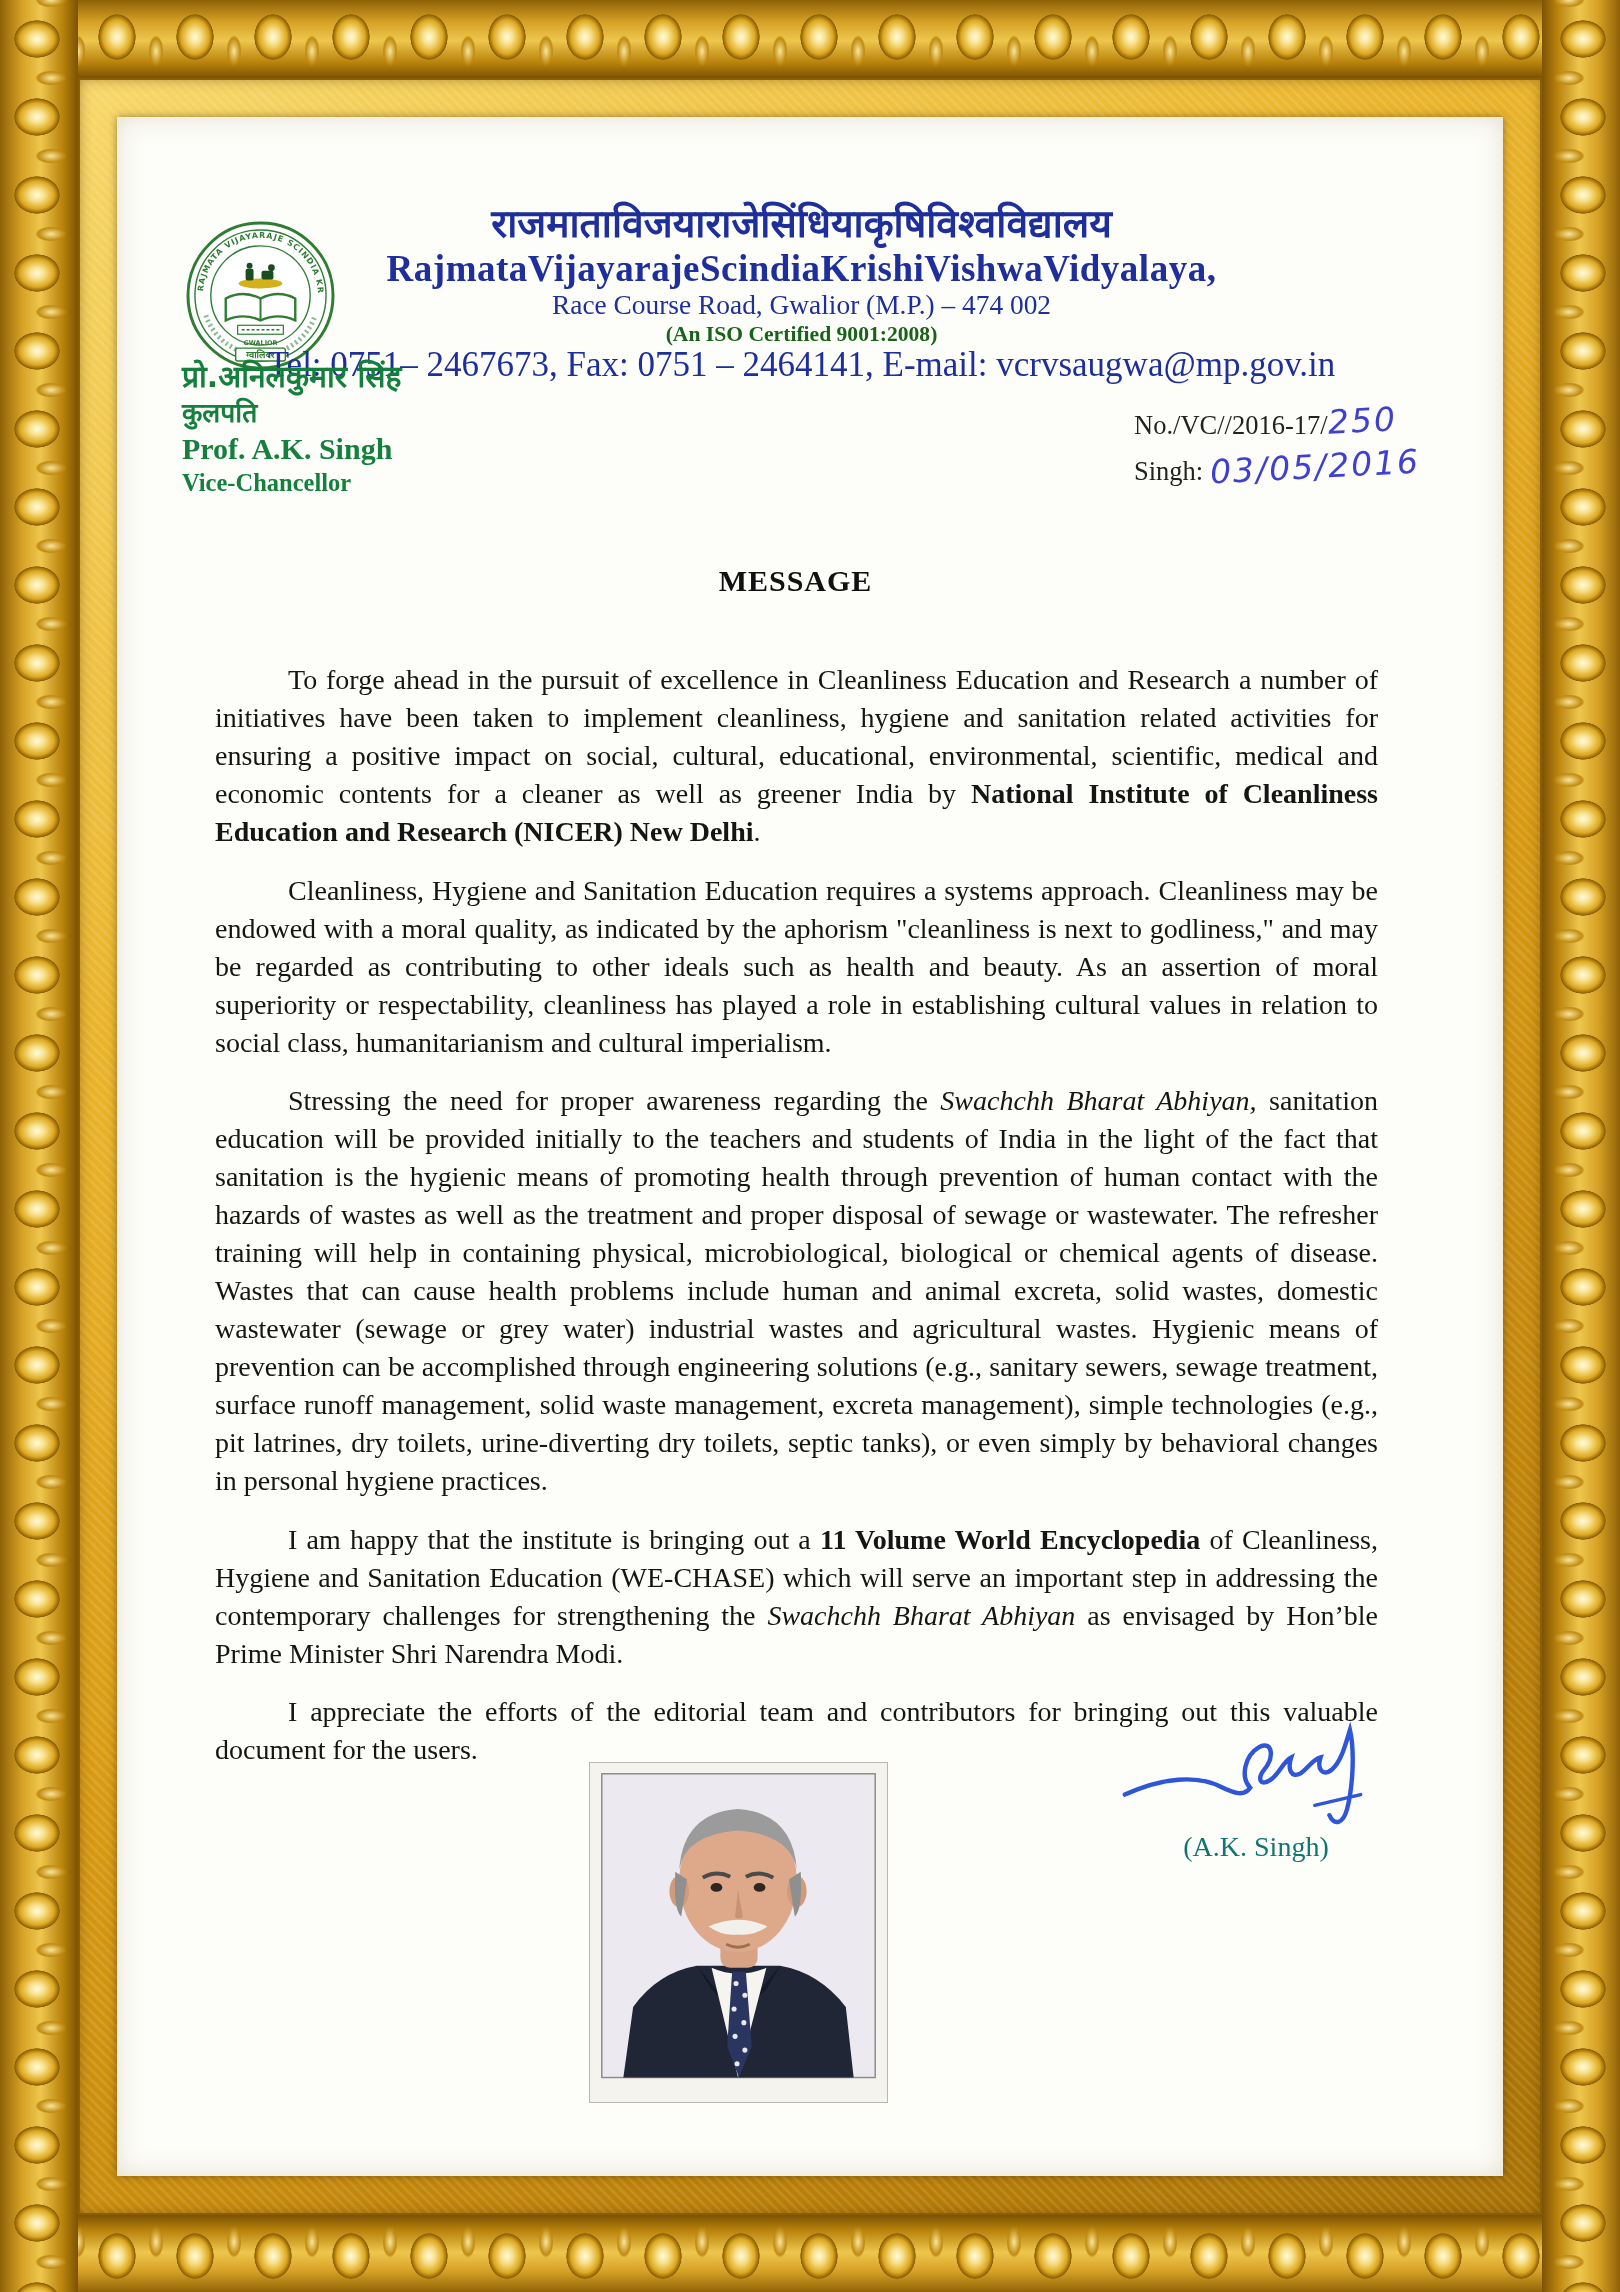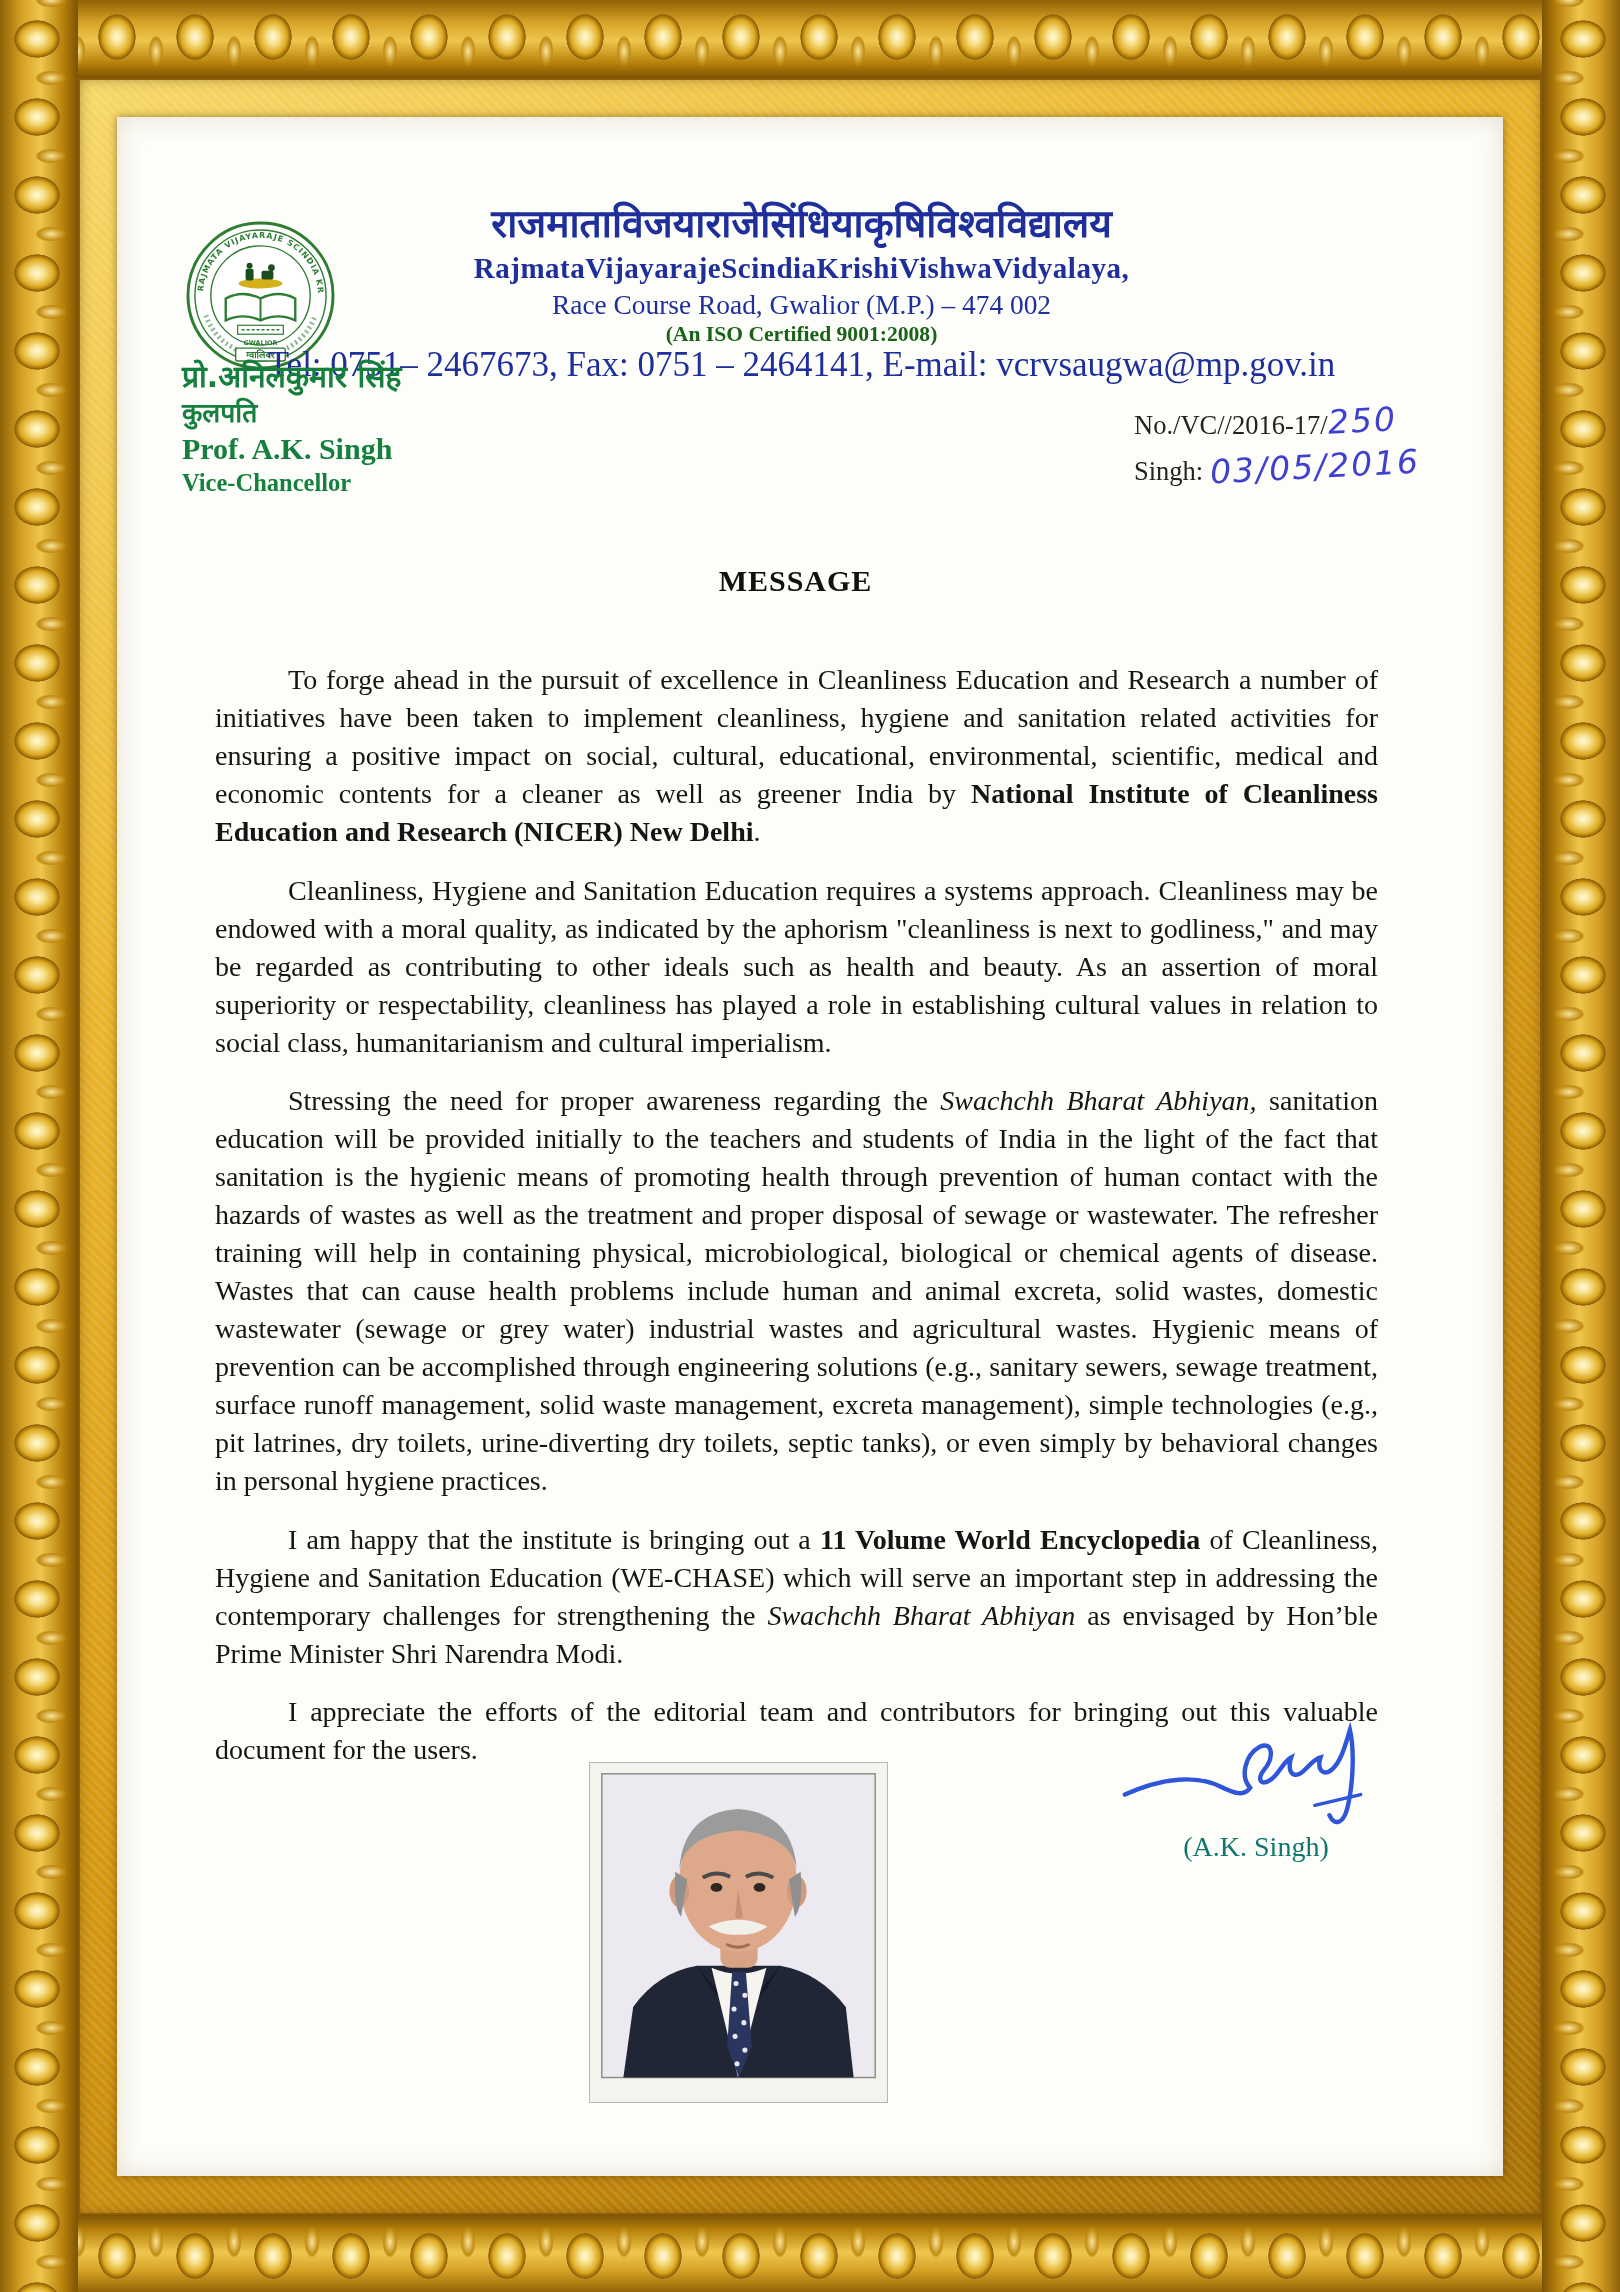--- a/index.html
+++ b/index.html
@@ -47,21 +47,21 @@
     background:#fdfdf9;
     box-shadow: inset 0 0 25.5px rgba(140,120,70,.22), 0 0 7.8px rgba(60,35,0,.5);
   }
 
   
   .header { position:relative; height:392px; }
   .seal { position:absolute; left:69px; top:104px; width:149px; height:149px; }
   .head-stack { position:absolute; left:0; right:0; top:82px; text-align:center; padding-right:17px; color:#1e2f9b; }
   .h-hindi1 { font-family:"DejaVu Sans","Liberation Sans",sans-serif; font-weight:bold; font-size:39px; line-height:49px; }
   .h-hindi2 { font-family:"DejaVu Sans","Liberation Sans",sans-serif; font-weight:bold; font-size:26.5px; line-height:35px; }
-  .h-eng   { font-weight:bold; font-size:29px; line-height:41px; letter-spacing:0.5px;text-align:center; }
+  .h-eng   { font-weight:bold; font-size:37px; line-height:41px; letter-spacing:0.5px;text-align:center; }
   .h-addr  { font-size:27.4px; line-height:32px; }
   .h-iso   { font-weight:bold; font-size:21.6px; line-height:27.4px; color:#186318; }
   .h-tel   { font-size:35px; line-height:33px; }
 
   .officer { position:absolute; left:65px; top:241px; color:#15803d; }
   .o-hname { font-family:"DejaVu Sans","Liberation Sans",sans-serif; font-weight:bold; font-size:30px; line-height:38px; }
   .o-htitle{ font-family:"DejaVu Sans","Liberation Sans",sans-serif; font-weight:bold; font-size:26.5px; line-height:34px; }
   .o-ename { font-weight:bold; font-size:30px; line-height:38px; }
   .o-etitle{ font-weight:bold; font-size:24.5px; line-height:30px; }
 

